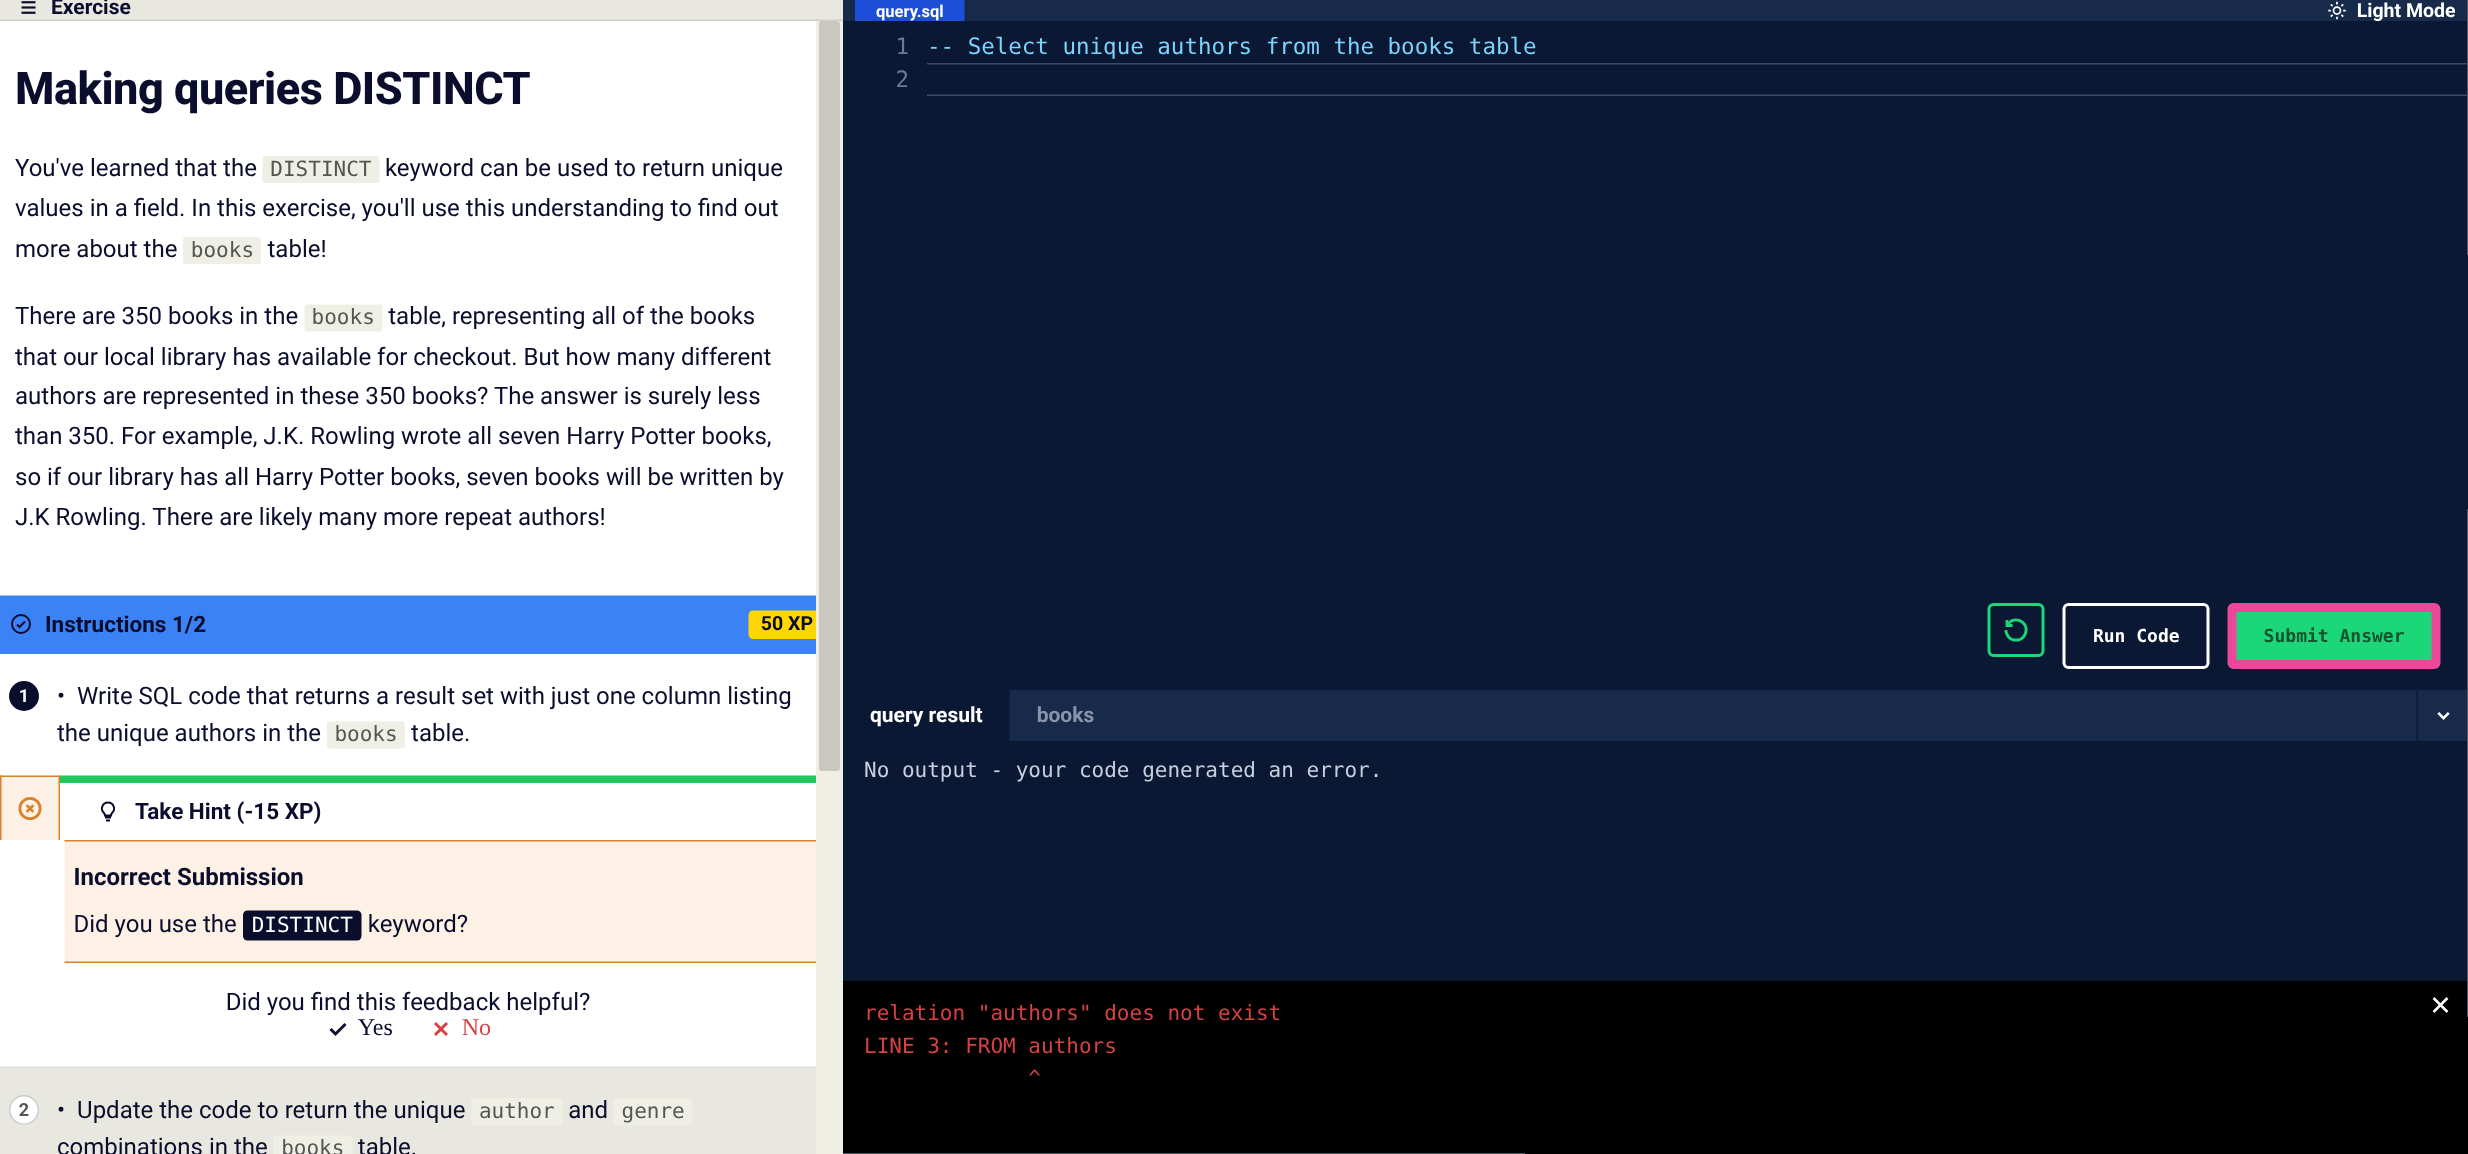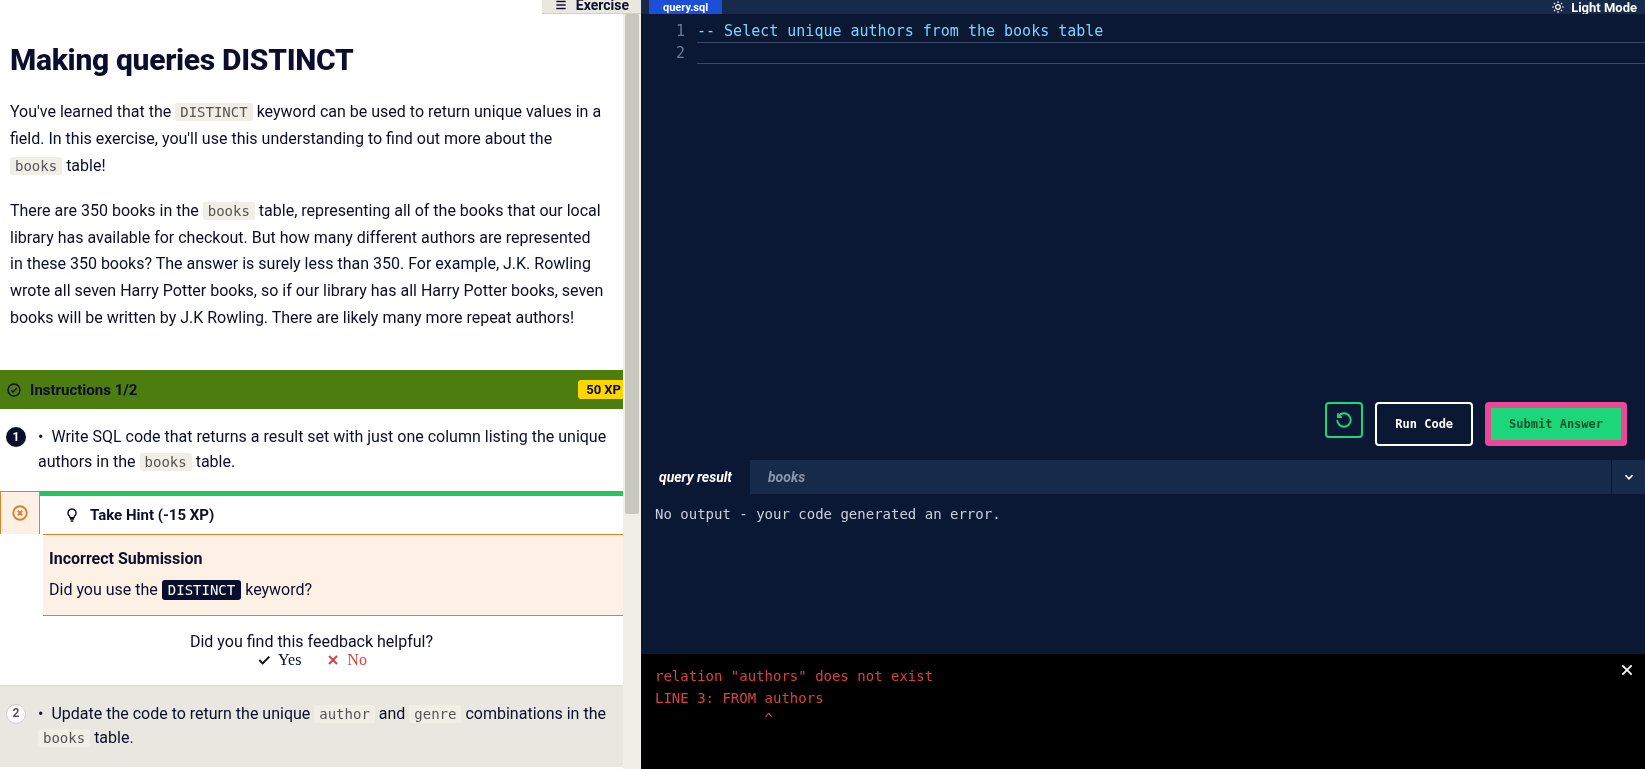--- a/index.html
+++ b/index.html
@@ -6,26 +6,25 @@
   body {
     font-family: -apple-system, BlinkMacSystemFont, "Segoe UI", Roboto, Helvetica, Arial, sans-serif;
     width: 1645px;
     height: 769px;
     overflow: hidden;
     background: #ffffff;
     display: flex;
   }
   
   .left-panel {
-    width: 641px;
+    width: 562px;
     height: 100%;
     display: flex;
     flex-direction: column;
     position: relative;
-    align-items: flex-end;
   }
   .left-scroll {
     flex: 1;
     overflow-y: auto;
   }
   .exercise-header {
     background: #e8e8e0;
     display: flex;
     align-items: center;
     gap: 8px;
@@ -57,21 +56,21 @@
   }
   code.inline {
     font-family: "Menlo","Consolas",monospace;
     background: #efefe6;
     padding: 1px 5px;
     border-radius: 2px;
     font-size: 14px;
     color: #555;
   }
   .instructions-bar {
-    background: #4d7c0f;
+    background: #3b82f6;
     display: flex;
     align-items: center;
     justify-content: space-between;
     padding: 10px 12px 10px 6px;
   }
   .instructions-bar .left {
     display: flex;
     align-items: center;
     gap: 8px;
     font-weight: 700;
@@ -279,21 +278,20 @@
     border:6px solid #ec4899;
     background:#1cd67a;
     color:#14532d;
   }
   
   .result-tabs {
     display:flex;
     align-items:center;
     background:#172a4a;
     height:34px;
-    font-style:italic;
   }
   .result-tab {
     padding:0 18px;
     height:100%;
     display:flex;
     align-items:center;
     font-size:14px;
     font-weight:700;
     cursor:pointer;
   }

